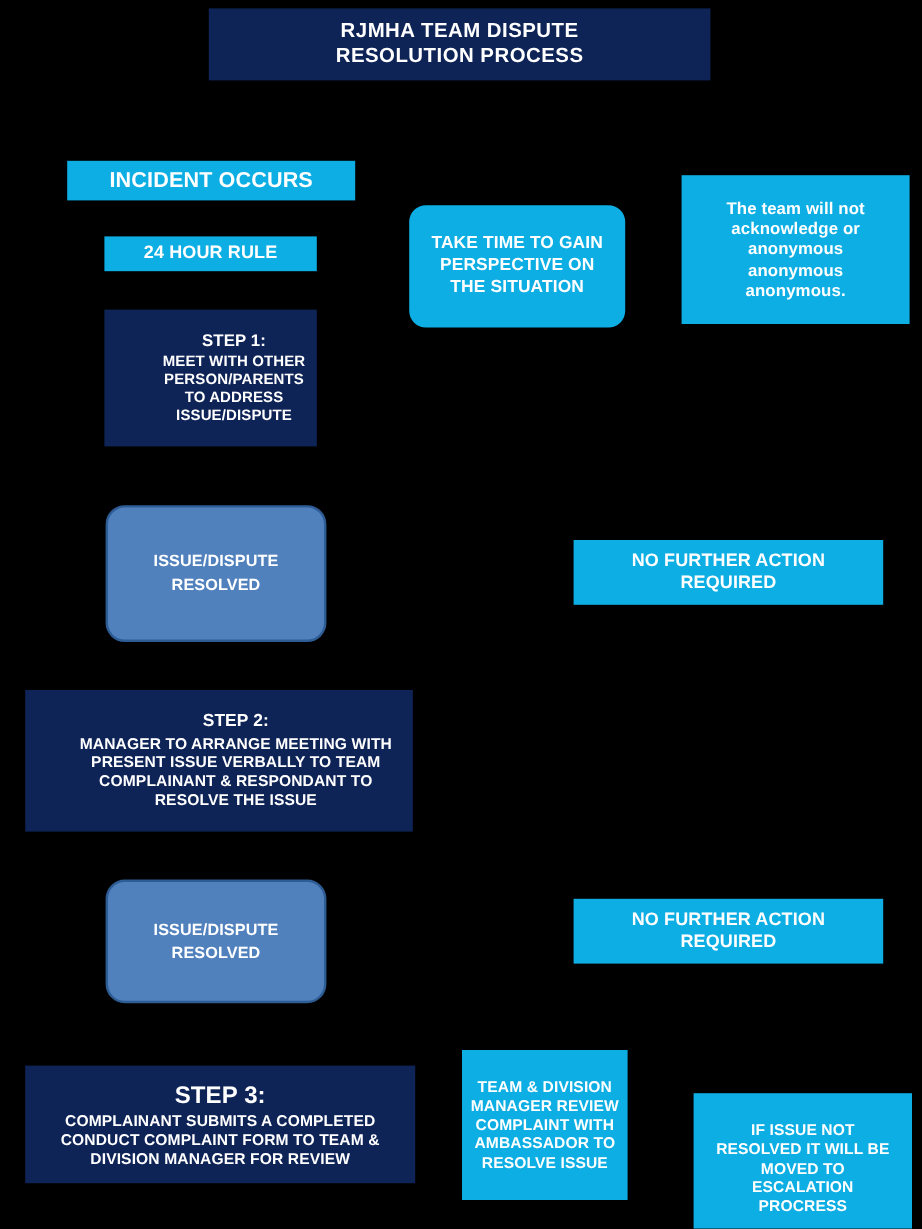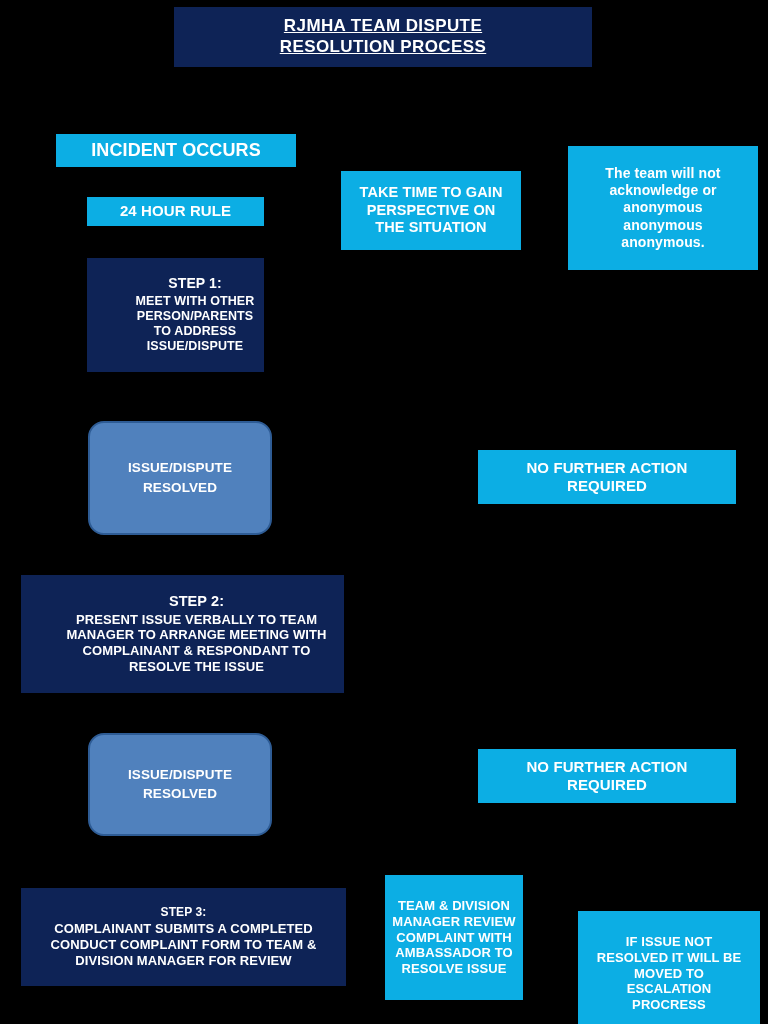--- a/index.html
+++ b/index.html
@@ -35,21 +35,20 @@
     border: 2px solid #2E5C95;
     border-radius: 16px;
   }
   .line { display: block; white-space: nowrap; }
   .hdr  { display: block; white-space: nowrap; }
 
   
   #title {
     left: 174px; top: 7px; width: 418px; height: 60px;
     font-size: 17px;
-    text-decoration: underline;
   }
   #title .line { letter-spacing: 0.4px; }
 
   
   #incident-occurs {
     left: 56px; top: 134px; width: 240px; height: 33px;
     font-size: 18px;
   }
   #hour-rule {
     left: 87px; top: 197px; width: 177px; height: 29px;
@@ -79,26 +78,27 @@
   #resolved2 {
     left: 88px; top: 733px; width: 184px; height: 103px;
     font-size: 13.5px;
   }
   #resolved2 .line + .line { margin-top: 3px; }
 
   #step3 {
     left: 21px; top: 888px; width: 325px; height: 98px;
     font-size: 13px;
   }
-  #step3 .hdr { font-size: 12px; margin-bottom: 1px; text-align: center; }
+  #step3 .hdr { font-size: 20px; margin-bottom: 1px; text-align: center; }
 
   
   #take-time {
-    left: 341px; top: 171px; width: 180px; height: 79px;
+    left: 341px; top: 171px; width: 180px; height: 102px;
     font-size: 14.5px;
+    border-radius: 14px;
   }
   #no-action-1 {
     left: 478px; top: 450px; width: 258px; height: 54px;
     font-size: 15px;
   }
   #no-action-2 {
     left: 478px; top: 749px; width: 258px; height: 54px;
     font-size: 15px;
   }
   #team-review {
@@ -161,22 +161,22 @@
     <span class="line">RESOLVED</span>
   </div>
 
   <div class="box cyan" id="no-action-1">
     <span class="line">NO FURTHER ACTION</span>
     <span class="line">REQUIRED</span>
   </div>
 
   <div class="box navy" id="step2">
     <span class="hdr">STEP 2:</span>
+    <span class="line">MANAGER TO ARRANGE MEETING WITH</span>
     <span class="line">PRESENT ISSUE VERBALLY TO TEAM</span>
-    <span class="line">MANAGER TO ARRANGE MEETING WITH</span>
     <span class="line">COMPLAINANT &amp; RESPONDANT TO</span>
     <span class="line">RESOLVE THE ISSUE</span>
   </div>
 
   <div class="box steel" id="resolved2">
     <span class="line">ISSUE/DISPUTE</span>
     <span class="line">RESOLVED</span>
   </div>
 
   <div class="box cyan" id="no-action-2">

